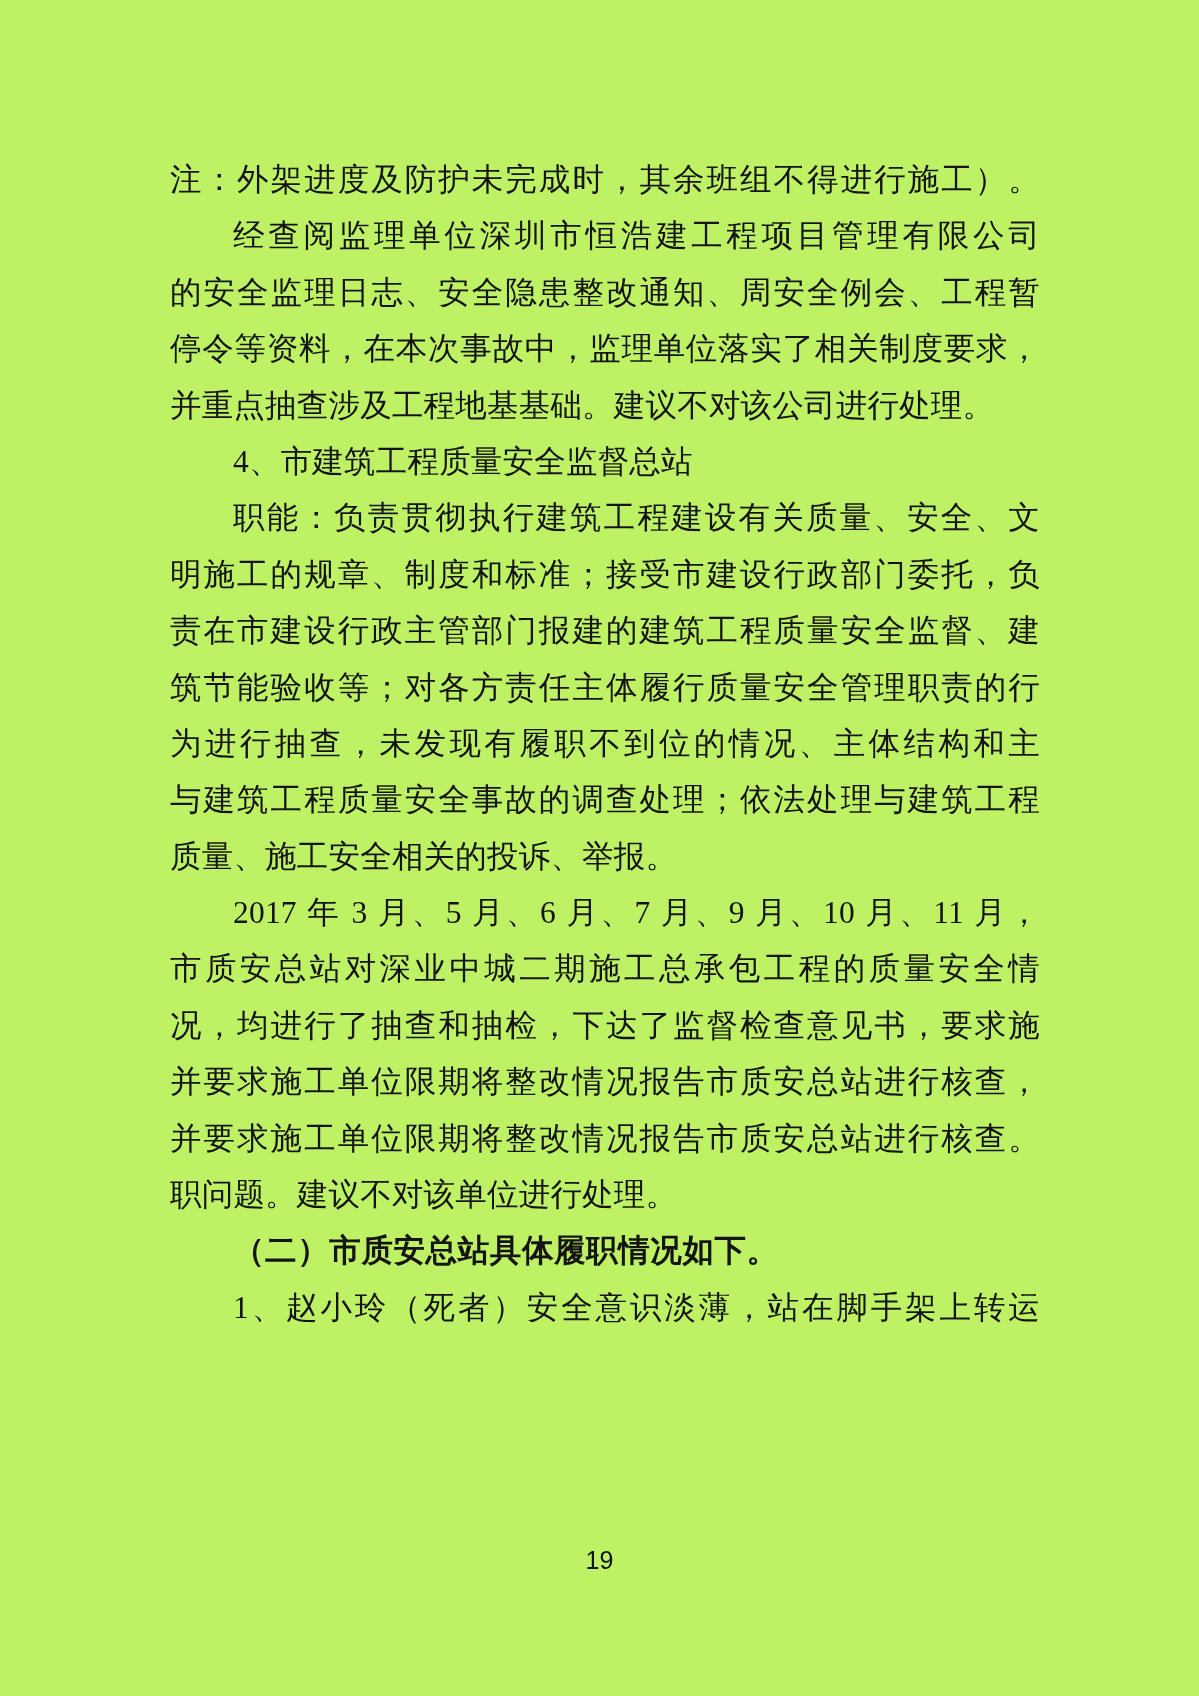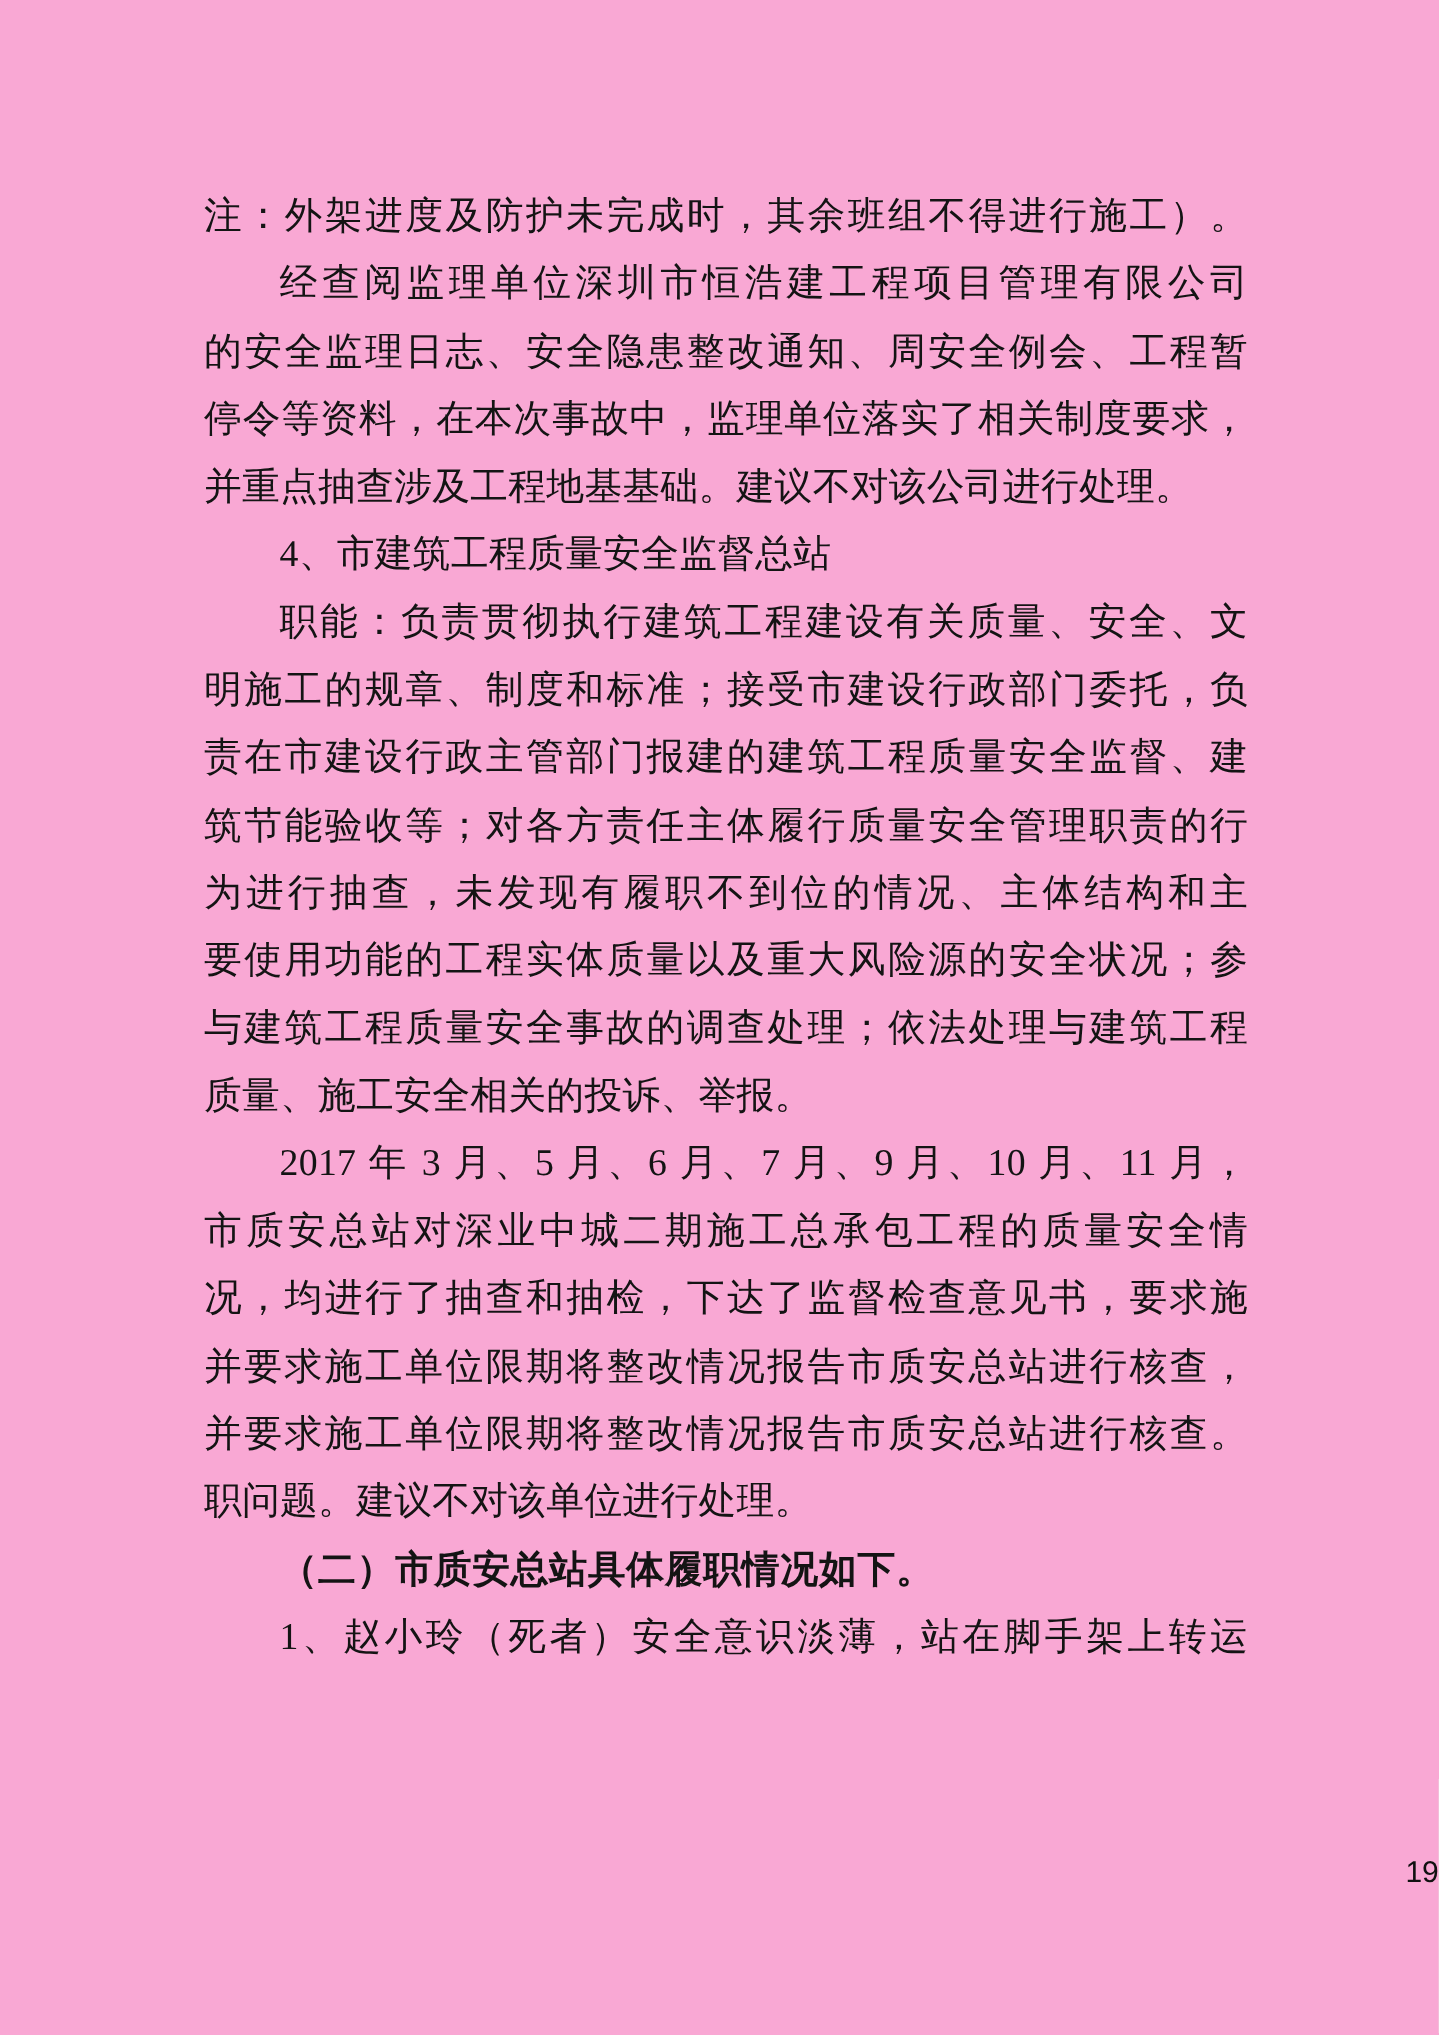--- a/index.html
+++ b/index.html
@@ -5,21 +5,21 @@
   html, body {
     margin: 0;
     padding: 0;
     background: #e8e8e8;
   }
   .page {
     position: relative;
     width: 1199px;
     height: 1696px;
     margin: 0 auto;
-    background: #f9a8d4;
+    background: #bef264;
     overflow: hidden;
     font-family: "Liberation Serif", serif;
     color: #141414;
   }
   .textblock {
     position: absolute;
     left: 170px;
     top: 152px;
     width: 870px;
     font-size: 31.5px;
@@ -40,21 +40,21 @@
   }
   .line.bold {
     font-weight: bold;
     letter-spacing: 0.6px;
   }
   .page-number {
     position: absolute;
     top: 1545px;
     left: 0;
     width: 100%;
-    text-align: right;
+    text-align: center;
     font-family: "Liberation Sans", sans-serif;
     font-size: 25px;
     line-height: 30px;
     color: #111111;
   }
 </style>
 </head>
 <body>
 
 <div class="page">
@@ -63,21 +63,20 @@
       <div class="line indent justify">经查阅监理单位深圳市恒浩建工程项目管理有限公司</div>
       <div class="line justify">的安全监理日志、安全隐患整改通知、周安全例会、工程暂</div>
       <div class="line justify">停令等资料，在本次事故中，监理单位落实了相关制度要求，</div>
       <div class="line">并重点抽查涉及工程地基基础。建议不对该公司进行处理。</div>
       <div class="line indent">4、市建筑工程质量安全监督总站</div>
       <div class="line indent justify">职能：负责贯彻执行建筑工程建设有关质量、安全、文</div>
       <div class="line justify">明施工的规章、制度和标准；接受市建设行政部门委托，负</div>
       <div class="line justify">责在市建设行政主管部门报建的建筑工程质量安全监督、建</div>
       <div class="line justify">筑节能验收等；对各方责任主体履行质量安全管理职责的行</div>
       <div class="line justify">为进行抽查，未发现有履职不到位的情况、主体结构和主</div>
-      <div class="line justify">要使用功能的工程实体质量以及重大风险源的安全状况；参</div>
       <div class="line justify">与建筑工程质量安全事故的调查处理；依法处理与建筑工程</div>
       <div class="line">质量、施工安全相关的投诉、举报。</div>
       <div class="line indent justify">2017 年 3 月、5 月、6 月、7 月、9 月、10 月、11 月，</div>
       <div class="line justify">市质安总站对深业中城二期施工总承包工程的质量安全情</div>
       <div class="line justify">况，均进行了抽查和抽检，下达了监督检查意见书，要求施</div>
       <div class="line justify">并要求施工单位限期将整改情况报告市质安总站进行核查，</div>
       <div class="line justify">并要求施工单位限期将整改情况报告市质安总站进行核查。</div>
       <div class="line">职问题。建议不对该单位进行处理。</div>
       <div class="line indent bold">（二）市质安总站具体履职情况如下。</div>
       <div class="line indent justify">1、赵小玲（死者）安全意识淡薄，站在脚手架上转运</div>

